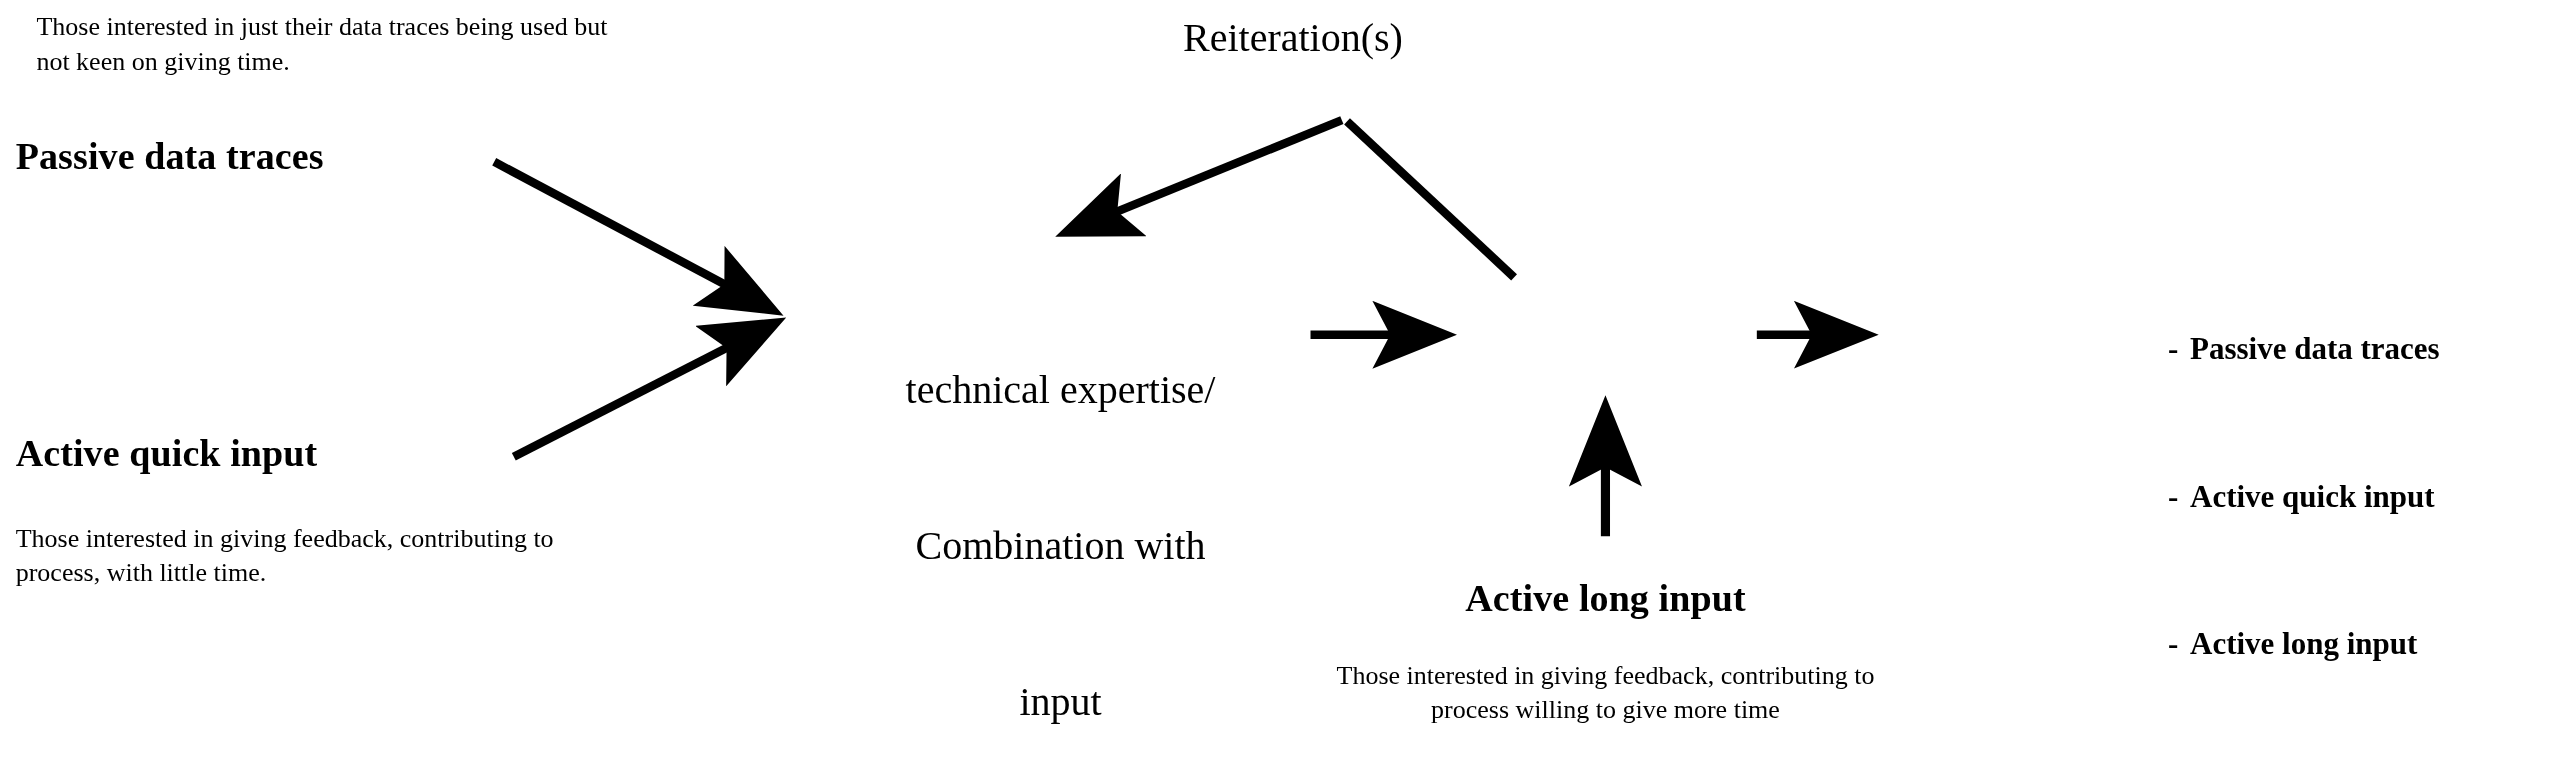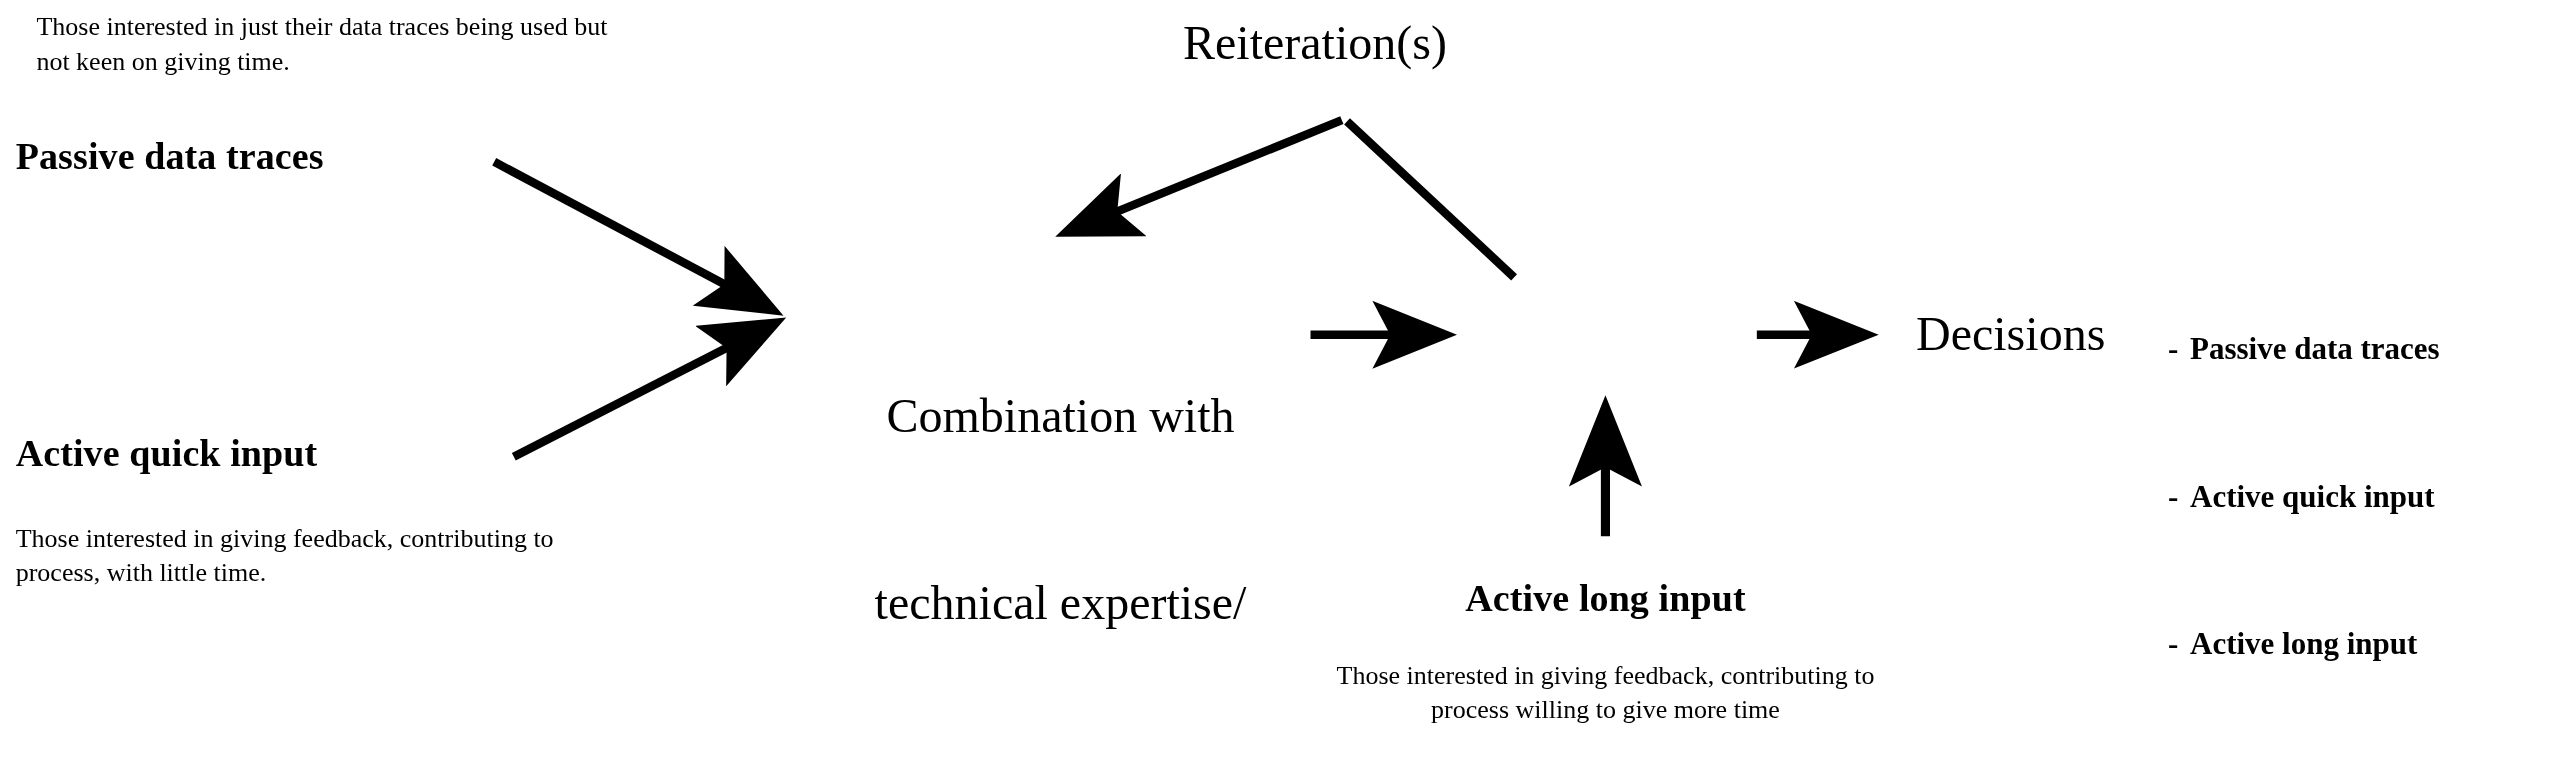--- a/index.html
+++ b/index.html
@@ -38,21 +38,21 @@
     font-size: 38px;
     letter-spacing: 0.1px;
   }
   .caption {
     font-weight: normal;
     font-size: 26px;
     line-height: 1.32;
   }
   .node {
     font-weight: normal;
-    font-size: 48px;
+    font-size: 40px;
     line-height: 1.30;
   }
   .node-center {
     text-align: center;
   }
   .list {
     font-weight: bold;
     font-size: 31px;
     line-height: 1.0;
   }
@@ -101,29 +101,28 @@
 not keen on giving time.</div>
 
   <div class="txt heading" style="left:15.7px; top:132px;">Passive data traces</div>
 
   <div class="txt heading" style="left:15.7px; top:429px;">Active quick input</div>
 
   <div class="txt caption" style="left:15.7px; top:522px; width:848px;">Those interested in giving feedback, contributing to
 process, with little time.</div>
 
   <div class="txt node node-center" style="left:819px; top:260px; width:483px;">
+    <div>technical expertise/</div>
     <div>Combination with</div>
-    <div>technical expertise/</div>
     <div>input</div>
   </div>
 
   <div class="txt node" style="left:1183px; top:11.7px;">Reiteration(s)</div>
 
 
-  <div class="txt node" style="left:1916px; top:303px;">Decisions</div>
 
   <div class="txt heading node-center" style="left:1279px; top:574px; width:653px;">Active long input</div>
 
   <div class="txt caption node-center" style="left:1214px; top:659px; width:783px;">Those interested in giving feedback, contributing to
 process willing to give more time</div>
 
   <div class="txt list" style="left:2168px; top:240px; width:405px;">
 
     <div class="list-row">
       <span class="list-dash">-</span>

